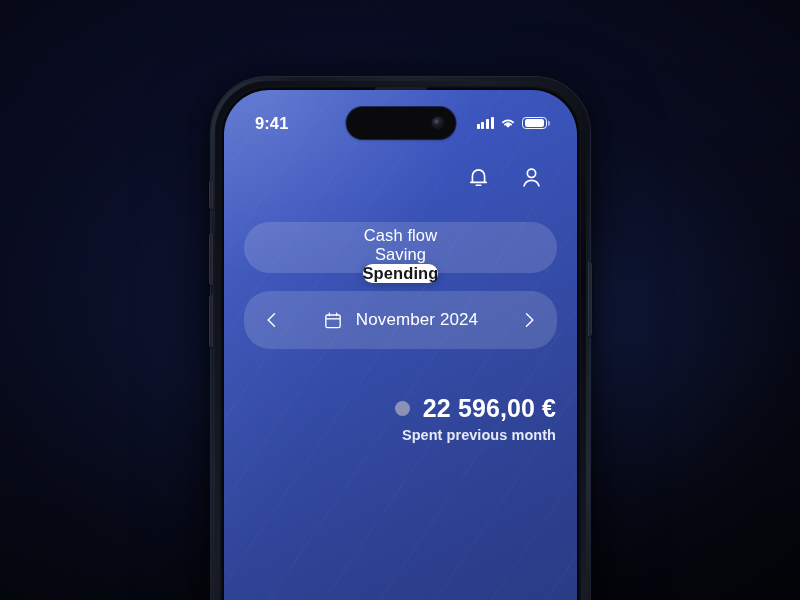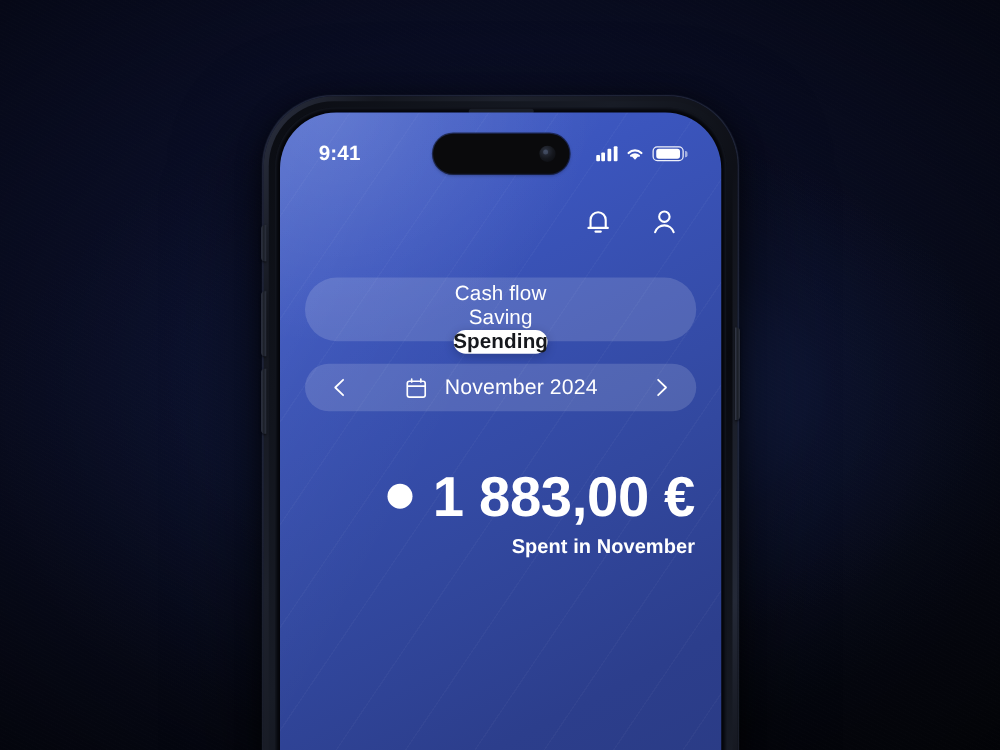--- a/index.html
+++ b/index.html
@@ -217,21 +217,21 @@
     background:#fff;
     color:#16181d;
     font-weight:bold;
     box-shadow:0 2px 8px rgba(8,14,40,0.26);
   }
 
   
   #month-selector {
     position:relative;
     margin-top:18px;
-    height:38px;
+    height:58px;
     border-radius:26px;
     background:rgba(255,255,255,0.145);
     display:flex; align-items:center;
     padding:0 18px;
   }
   #month-label {
     flex:1 1 auto;
     display:flex; align-items:center; justify-content:center;
     gap:13px;
   }
@@ -387,26 +387,26 @@
           </div>
           <span class="nav-chev">
             <svg viewBox="0 0 24 24" width="20" height="20" aria-hidden="true">
               <path d="M9 4.6 L16.6 12 L9 19.4" stroke="#fff" stroke-width="1.7" fill="none" stroke-linecap="round" stroke-linejoin="round"></path>
             </svg>
           </span>
         </div>
 
         <div id="amounts">
 
-
-          <div class="amt-block" id="current-block">
-            <div id="cur-row">
-              <span id="cur-dot"></span>
-              <span id="cur-amount">1 883,00 €</span>
+          <div class="amt-block">
+            <div id="prev-row">
+              <span id="prev-dot"></span>
+              <span id="prev-amount">22 596,00 €</span>
             </div>
-            <div id="cur-caption">Spent in November</div>
+            <div id="prev-caption">Spent previous month</div>
           </div>
+
 
         </div>
       </div>
     </div>
   </div>
 </div>
 
 </body></html>

